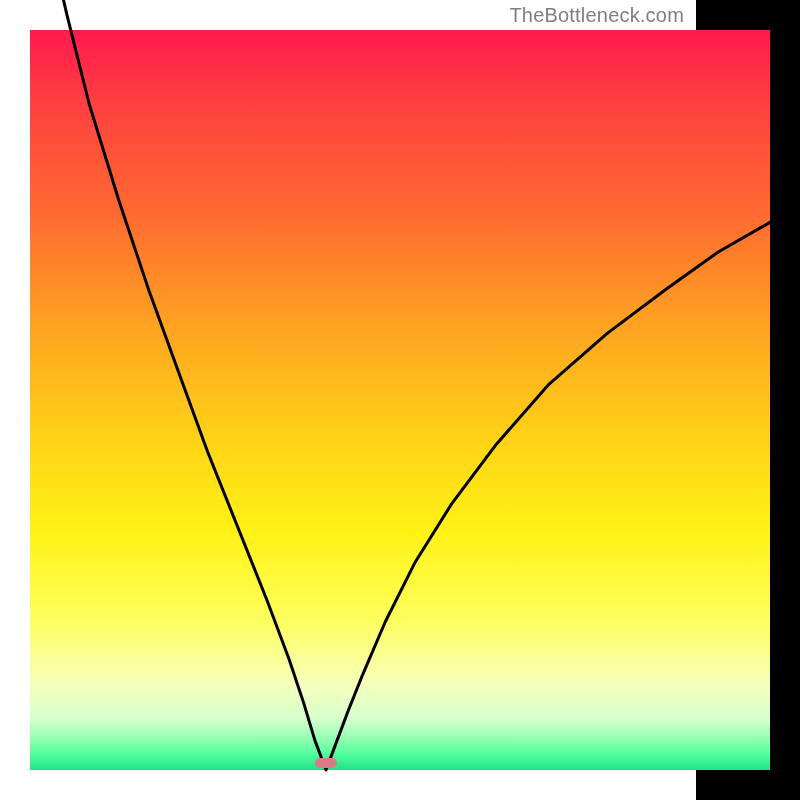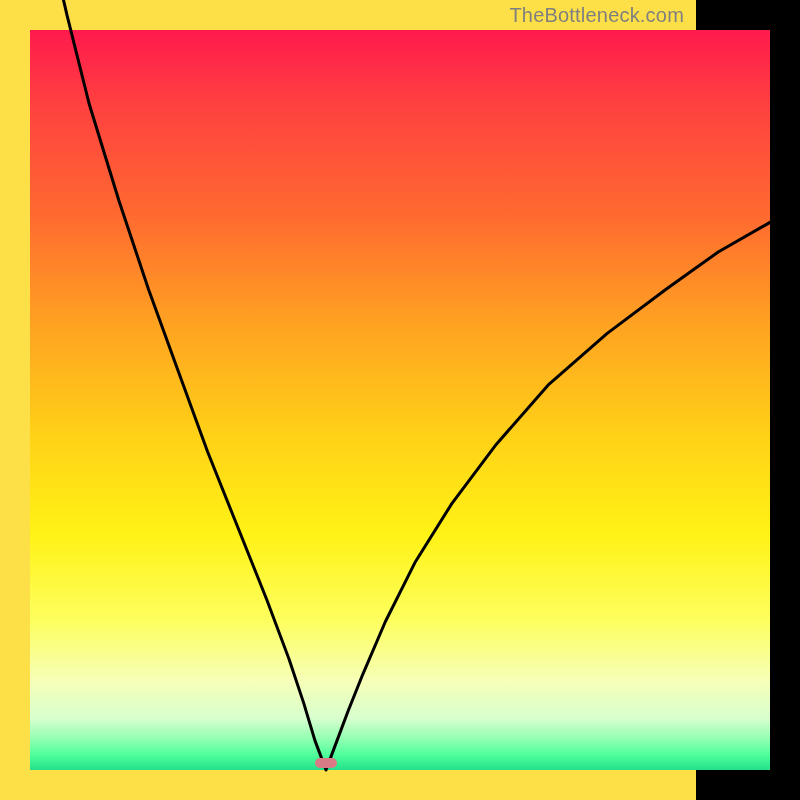--- a/index.html
+++ b/index.html
@@ -10,21 +10,21 @@
     background: #000;
     overflow: hidden;
     font-family: Arial, Helvetica, sans-serif;
   }
   .frame {
     position: absolute;
     top: 0;
     left: 0;
     width: 696px;
     height: 800px;
-    background: #fde047;
+    background: #ffffff;
   }
   .plot-area {
     position: absolute;
     top: 30px;
     left: 30px;
     width: 740px;
     height: 740px;
     background: linear-gradient(
       to bottom,
       #ff1a4d 0%,

